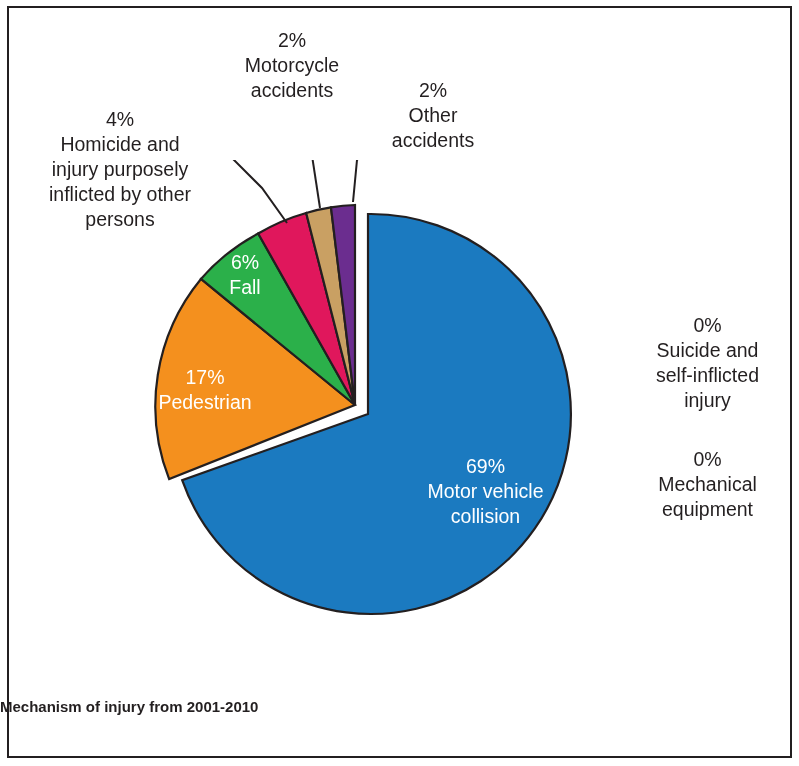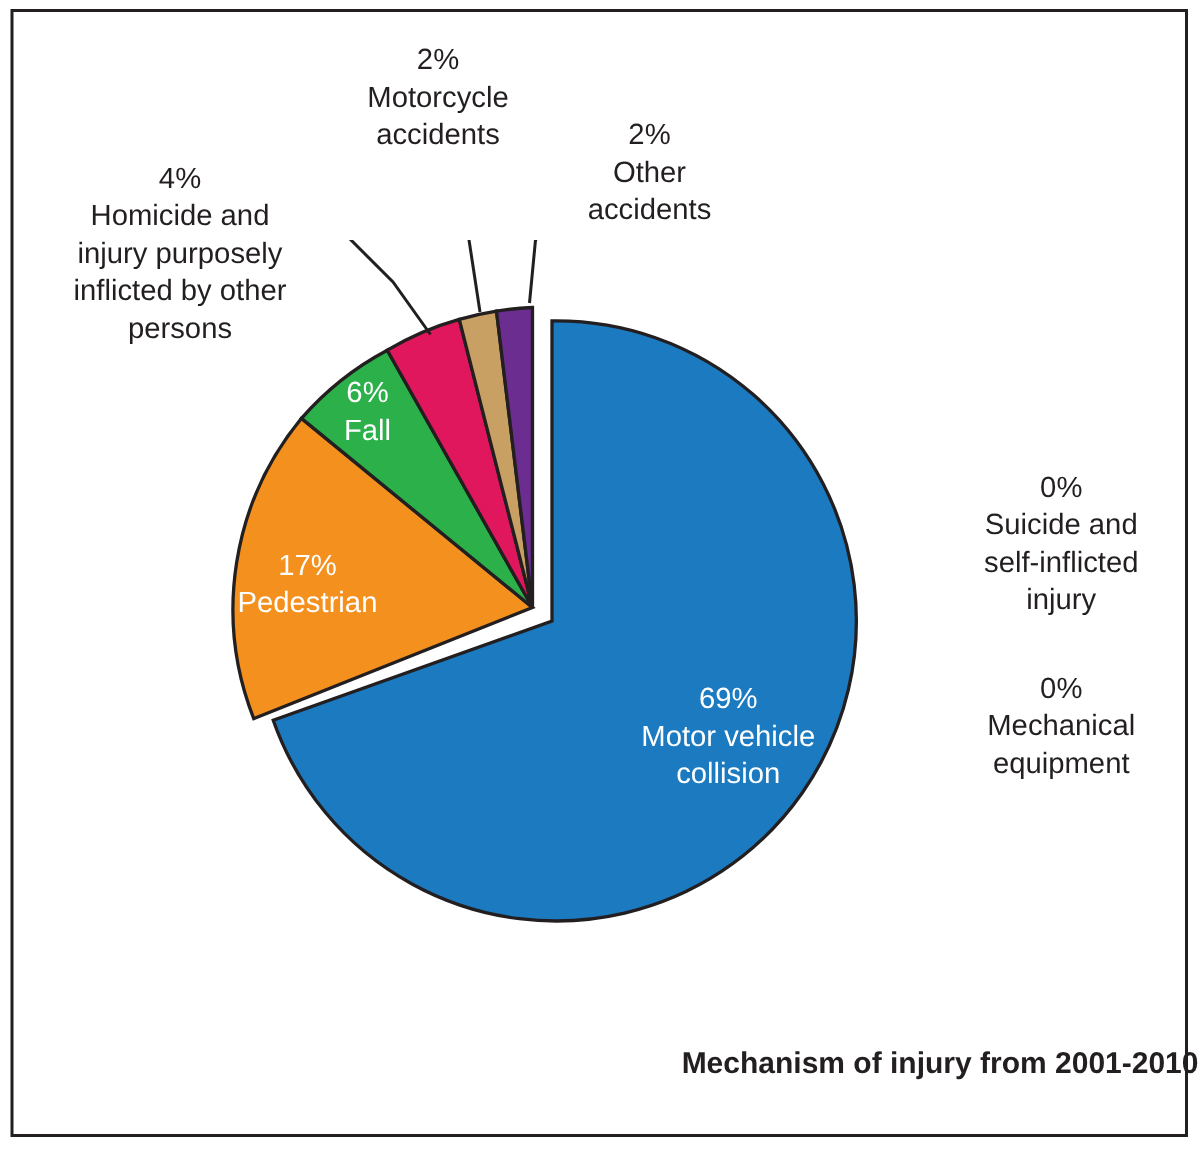--- a/index.html
+++ b/index.html
@@ -54,25 +54,24 @@
     color: #ffffff;
     font-size: 19.5px;
     line-height: 25px;
     white-space: pre-line;
   }
   .caption {
     position: absolute;
     left: 0;
     right: 0;
     top: 698px;
-    text-align: right;
-    font-size: 20px;
+    text-align: left;
+    font-size: 15px;
     font-weight: bold;
     color: #231f20;
-    margin-left: 20px;
   }
 
   
   #lbl-motorcycle { left: 212px; top: 28px;  width: 160px; }
   #lbl-other      { left: 368px; top: 78px;  width: 130px; }
   #lbl-homicide   { left: 25px;  top: 107px; width: 190px; }
   #lbl-suicide    { left: 630px; top: 313px; width: 155px; }
   #lbl-mechanical { left: 630px; top: 447px; width: 155px; }
   #lbl-fall       { left: 205px; top: 250px; width: 80px;  }
   #lbl-pedestrian { left: 135px; top: 355px; width: 140px; margin-top: 10px; }

